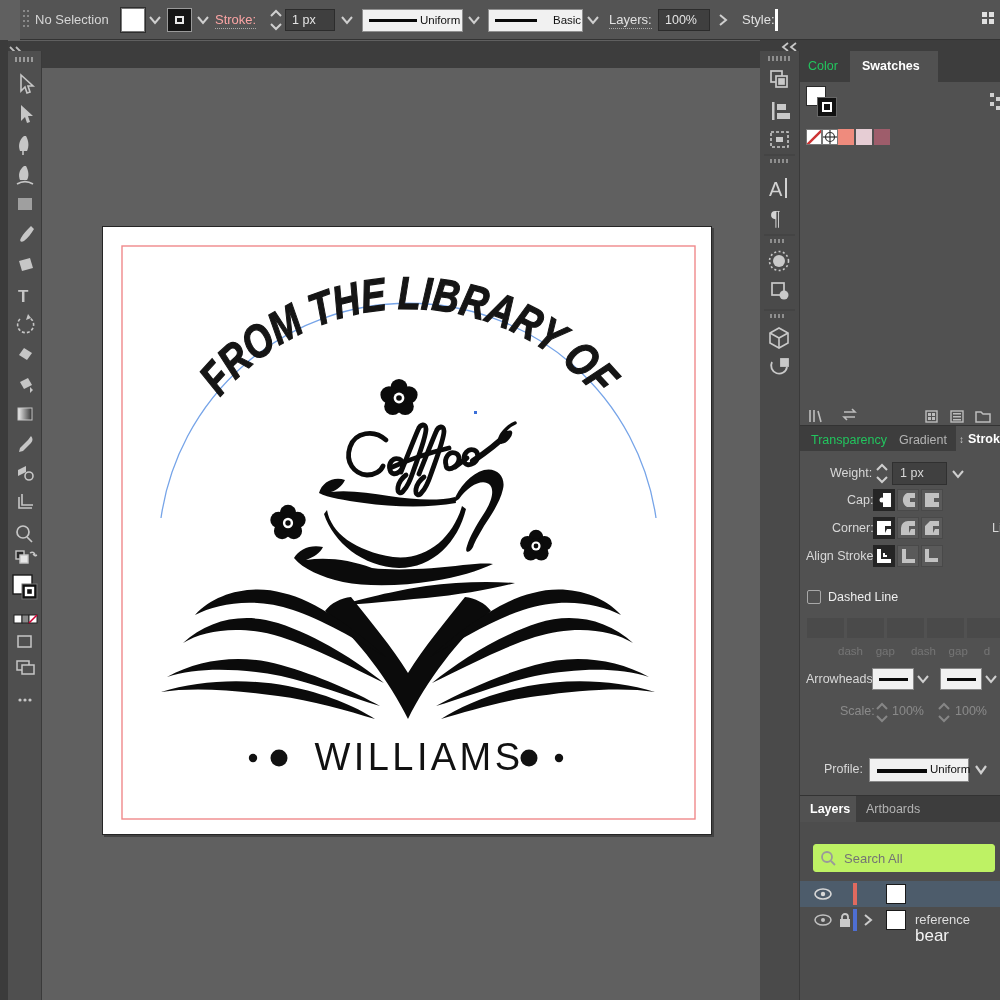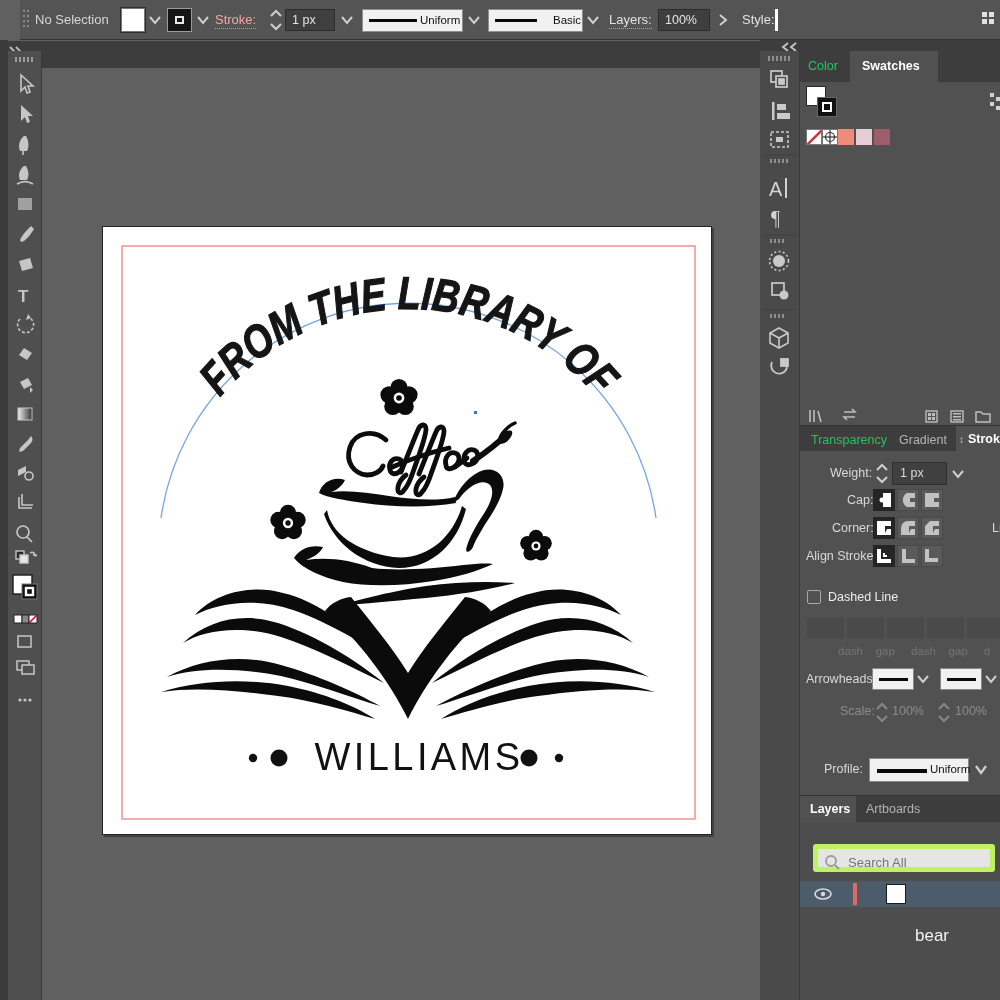--- a/index.html
+++ b/index.html
@@ -492,33 +492,49 @@
           <path d="M3 2 L8 9 L13 2" stroke="#cfcfcf" stroke-width="2.2" fill="none"></path>
         </svg>
     </div>
 
     <div class="abs" style="left:0;top:744px;width:200px;height:27px;background:#3d3d3d;border-top:1px solid #333;">
       <div class="abs" style="left:0;top:0;width:56px;height:28px;background:#515151;color:#fff;font-weight:bold;font-size:12.5px;padding:6px 4px 0 10px;">Layers</div>
       <div class="abs" style="left:66px;top:6px;color:#b3b3b3;font-size:12.5px;">Artboards</div>
     </div>
     <div class="abs" style="left:0;top:771px;width:200px;height:178px;background:#4d4d4d;">
 
-      <div class="abs" style="left:13px;top:22px;width:182px;height:28px;background:#e5e5e5;border:5px solid #bef264;border-radius:3px;">
+      <div class="abs" style="left:13px;top:22px;width:182px;height:28px;background:#bef264;border:1px solid #bef264;border-radius:3px;">
         <svg style="position:absolute;left:6px;top:5px" width="18" height="18">
             <circle cx="7" cy="7" r="5" stroke="#9a9a9a" stroke-width="1.8" fill="none"></circle>
             <line x1="11" y1="11" x2="15" y2="15" stroke="#9a9a9a" stroke-width="1.8"></line>
           </svg>
         <div class="abs" style="left:30px;top:6px;color:#747474;font-size:13px;">Search All</div>
       </div>
 
       <div class="abs" style="left:0;top:59px;width:200px;height:26px;background:#4d5c6b;">
         <svg style="position:absolute;left:14px;top:7px" width="20" height="12">
             <ellipse cx="9" cy="6" rx="8" ry="5" fill="none" stroke="#d8d8d8" stroke-width="1.6"></ellipse>
             <circle cx="9" cy="6" r="2.2" fill="#d8d8d8"></circle>
           </svg>
         <div class="abs" style="left:53px;top:2px;width:4px;height:22px;background:#e06a5f;"></div>
         <div class="abs" style="left:86px;top:3px;width:20px;height:20px;background:#fff;border:1.5px solid #1a1a1a;"></div>
         <div class="abs" style="left:115px;top:5px;color:#f2f2f2;font-size:17px;margin-top:40px;">bear</div>
       </div>
 
+      <div class="abs" style="left:0;top:85px;width:200px;height:26px;">
+        <svg style="position:absolute;left:14px;top:7px" width="20" height="12">
+            <ellipse cx="9" cy="6" rx="8" ry="5" fill="none" stroke="#c2c2c2" stroke-width="1.5"></ellipse>
+            <circle cx="9" cy="6" r="2" fill="#c2c2c2"></circle>
+          </svg>
+        <svg style="position:absolute;left:38px;top:5px" width="14" height="16">
+            <rect x="2" y="7" width="10" height="8" fill="#c9c9c9"></rect>
+            <path d="M4 7 V5 a3 3 0 0 1 6 0 V7" stroke="#c9c9c9" stroke-width="1.8" fill="none"></path>
+          </svg>
+        <div class="abs" style="left:53px;top:2px;width:4px;height:22px;background:#4e6ed2;"></div>
+        <svg style="position:absolute;left:62px;top:7px" width="12" height="12">
+            <path d="M3 1 L9 6 L3 11" stroke="#ccc" stroke-width="2" fill="none"></path>
+          </svg>
+        <div class="abs" style="left:86px;top:3px;width:20px;height:20px;background:#fff;border:1.5px solid #1a1a1a;"></div>
+        <div class="abs" style="left:115px;top:5px;color:#dedede;font-size:13px;">reference</div>
+      </div>
     </div>
   </div>
 </div>
 
 </body></html>

